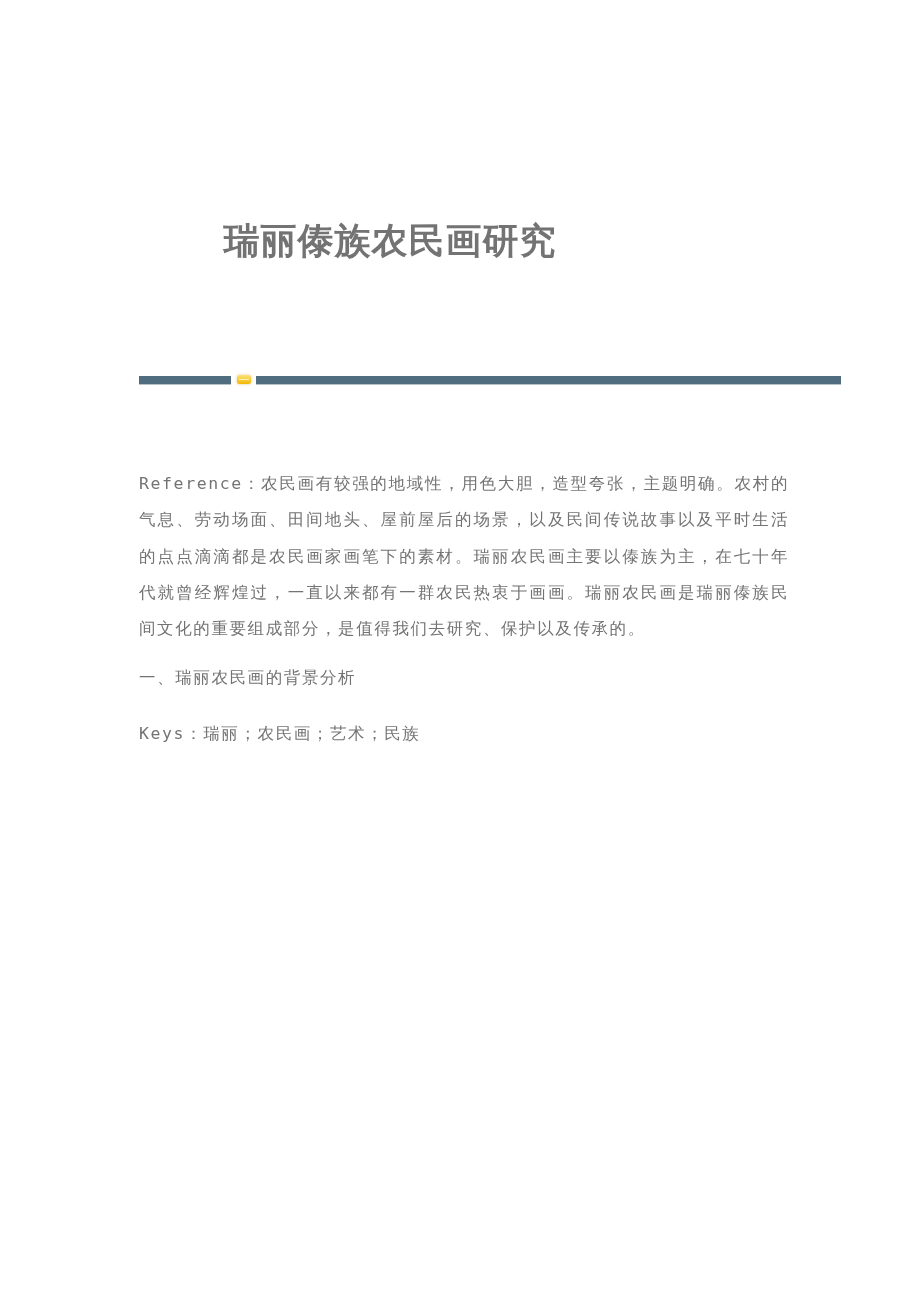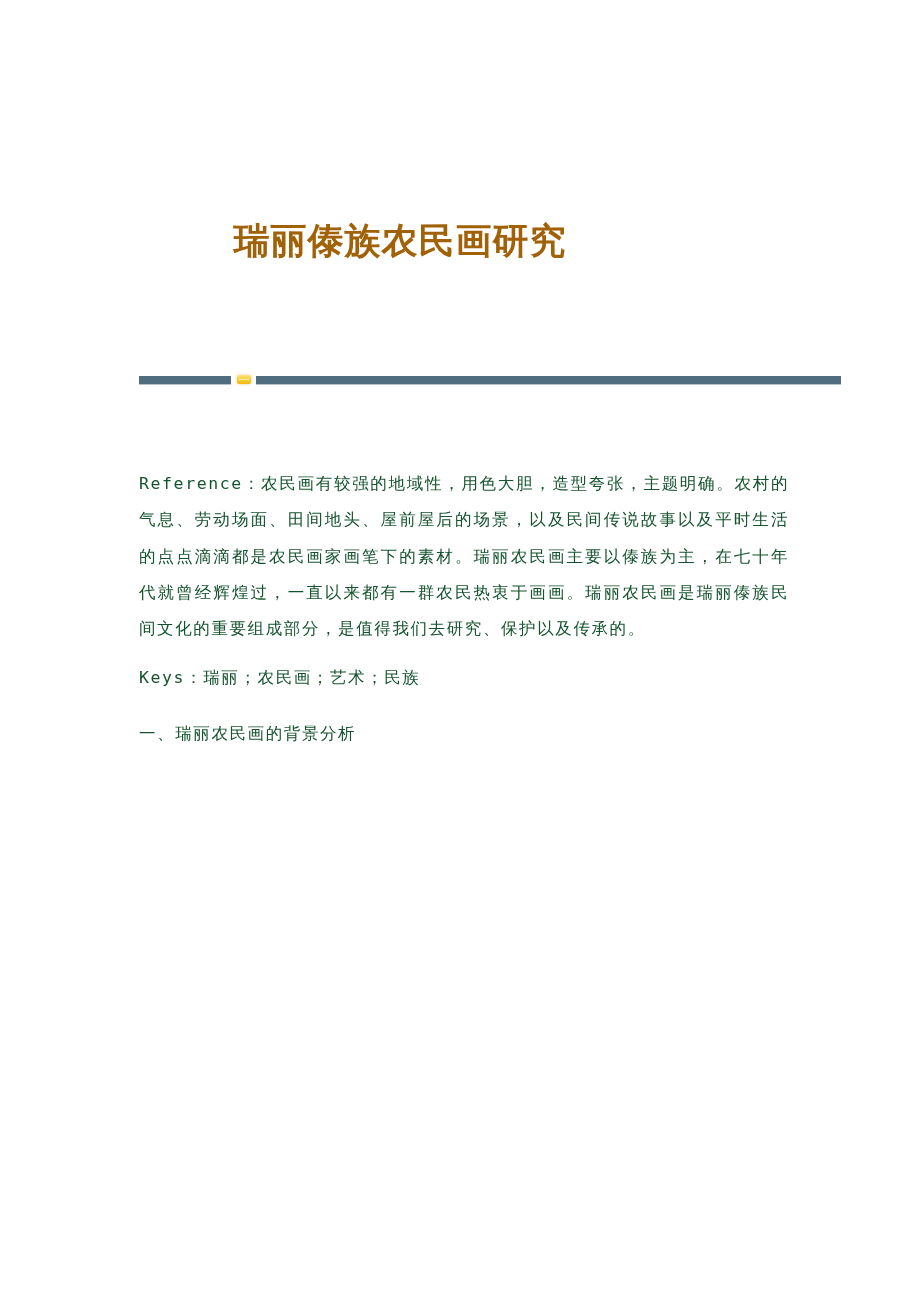--- a/index.html
+++ b/index.html
@@ -18,23 +18,22 @@
     .doc-title {
       position: absolute;
       left: 0;
       top: 214px;
       width: 780px;
       text-align: center;
       font-family: "DejaVu Serif", "Liberation Serif", serif;
       font-size: 36px;
       font-weight: bold;
       letter-spacing: 1px;
-      color: #a16207;
+      color: #737373;
       line-height: 52px;
-      padding-left: 10px;
     }
     .divider {
       position: absolute;
       top: 375px;
       left: 139px;
       width: 702px;
       height: 10px;
     }
     .divider .bar {
       position: absolute;
@@ -71,21 +70,21 @@
       background: #fff3b0;
     }
     .content {
       position: absolute;
       left: 139px;
       top: 466px;
       width: 650px;
       font-family: "DejaVu Sans Mono", "Liberation Mono", monospace;
       font-size: 16.5px;
       line-height: 36.3px;
-      color: #14532d;
+      color: #737373;
     }
     .para {
       margin: 0 0 13px 0;
       letter-spacing: 1.6px;
       text-align: justify;
     }
     .para.single {
       margin-bottom: 19px;
     }
   </style>
@@ -95,15 +94,15 @@
 <div class="doc-title">瑞丽傣族农民画研究</div>
 
 <div class="divider">
   <div class="bar left"></div>
   <div class="badge"></div>
   <div class="bar right"></div>
 </div>
 
 <div class="content">
   <p class="para">Reference：农民画有较强的地域性，用色大胆，造型夸张，主题明确。农村的气息、劳动场面、田间地头、屋前屋后的场景，以及民间传说故事以及平时生活的点点滴滴都是农民画家画笔下的素材。瑞丽农民画主要以傣族为主，在七十年代就曾经辉煌过，一直以来都有一群农民热衷于画画。瑞丽农民画是瑞丽傣族民间文化的重要组成部分，是值得我们去研究、保护以及传承的。</p>
+  <p class="para single">一、瑞丽农民画的背景分析</p>
   <p class="para single">Keys：瑞丽；农民画；艺术；民族</p>
-  <p class="para single">一、瑞丽农民画的背景分析</p>
 </div>
 
 </body></html>

